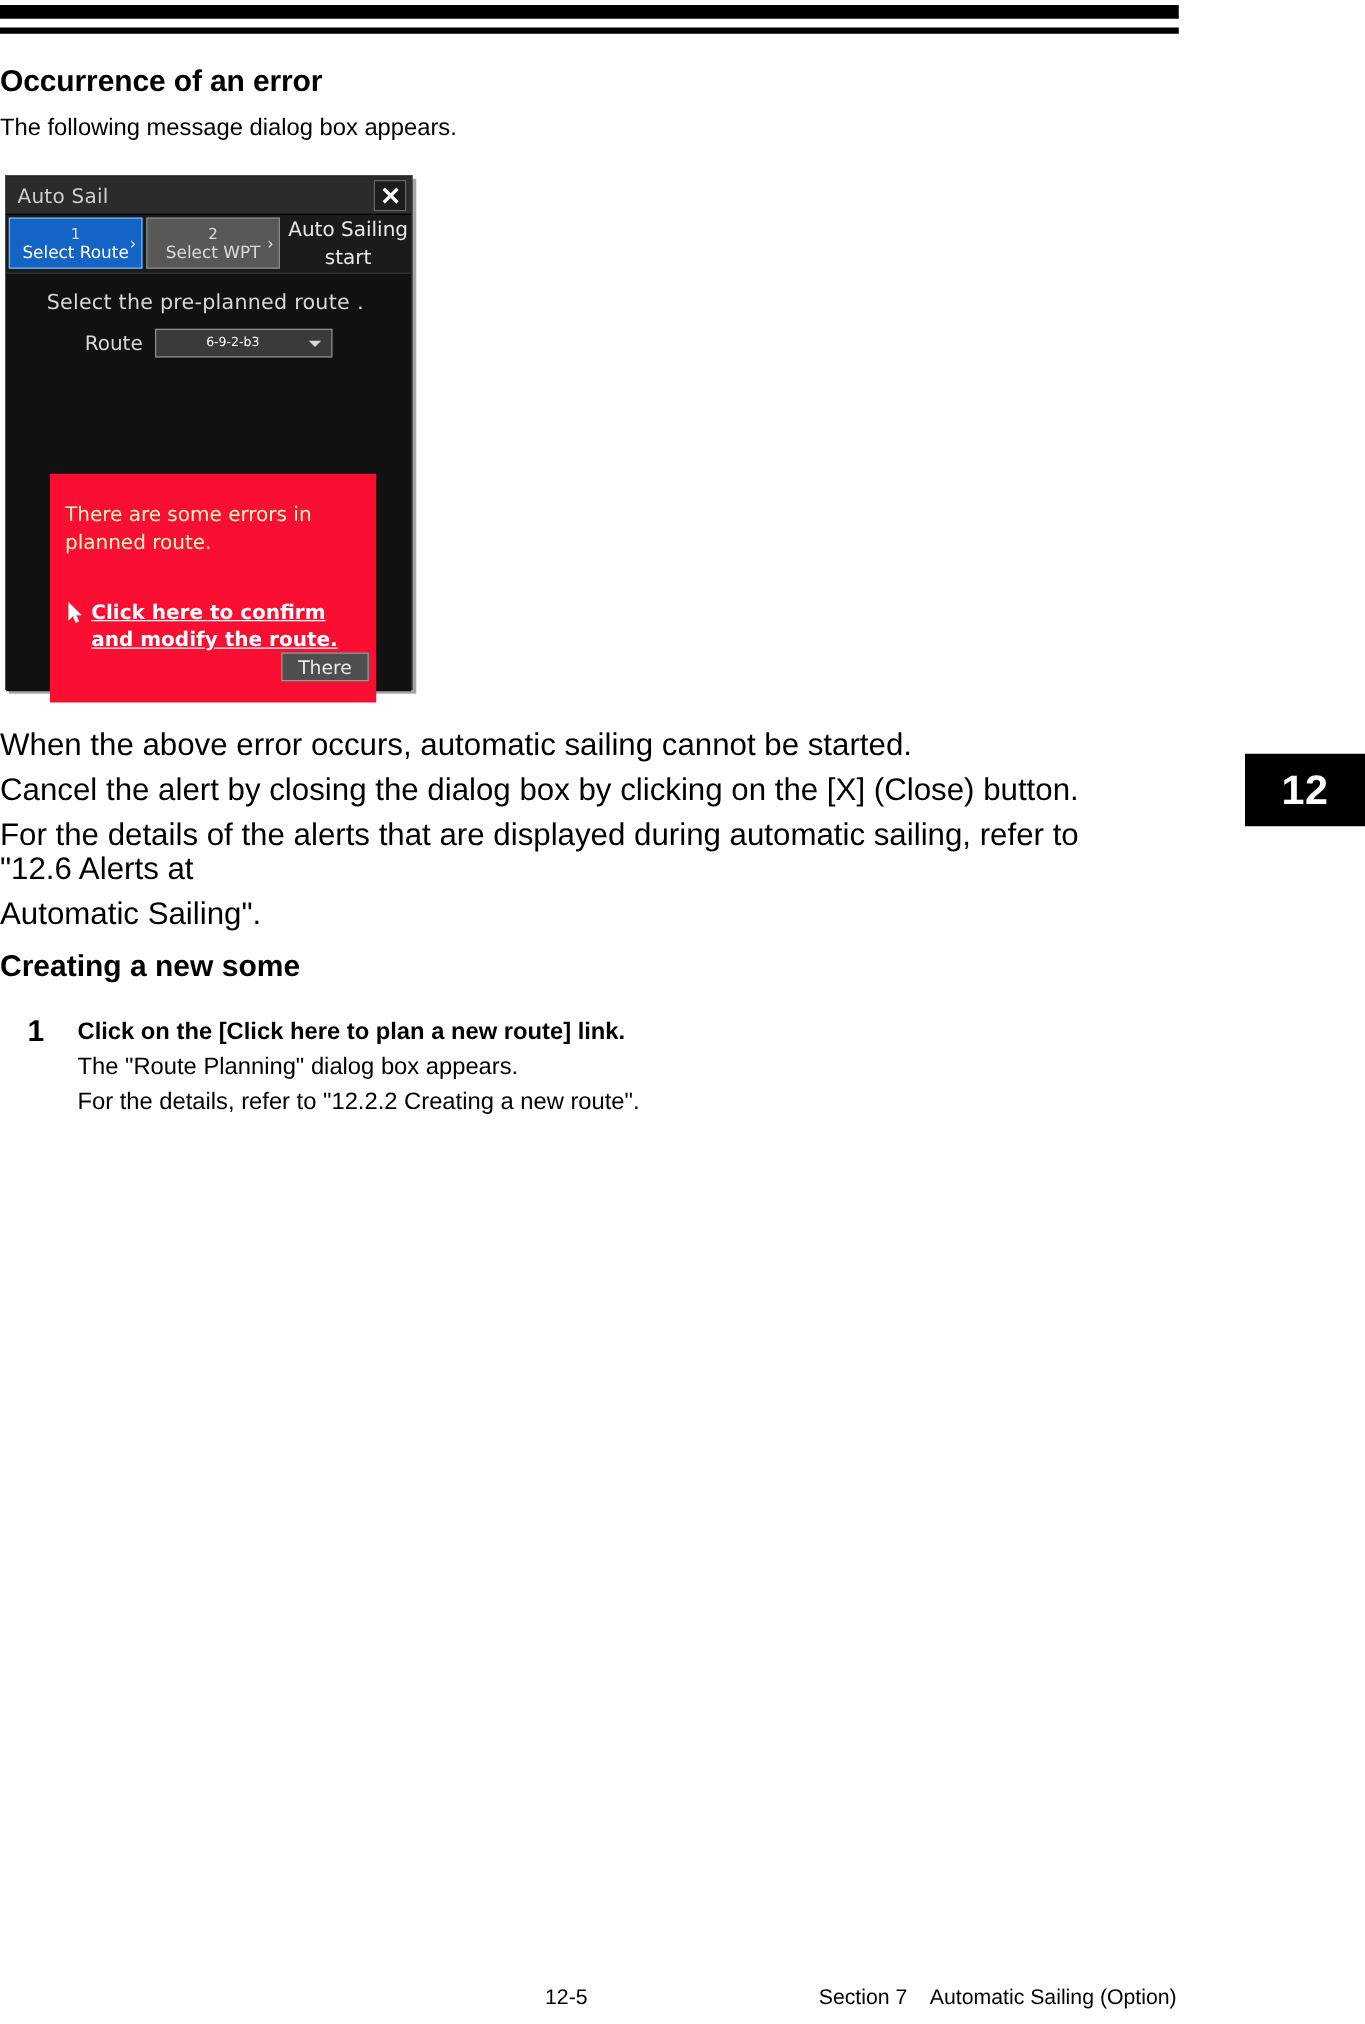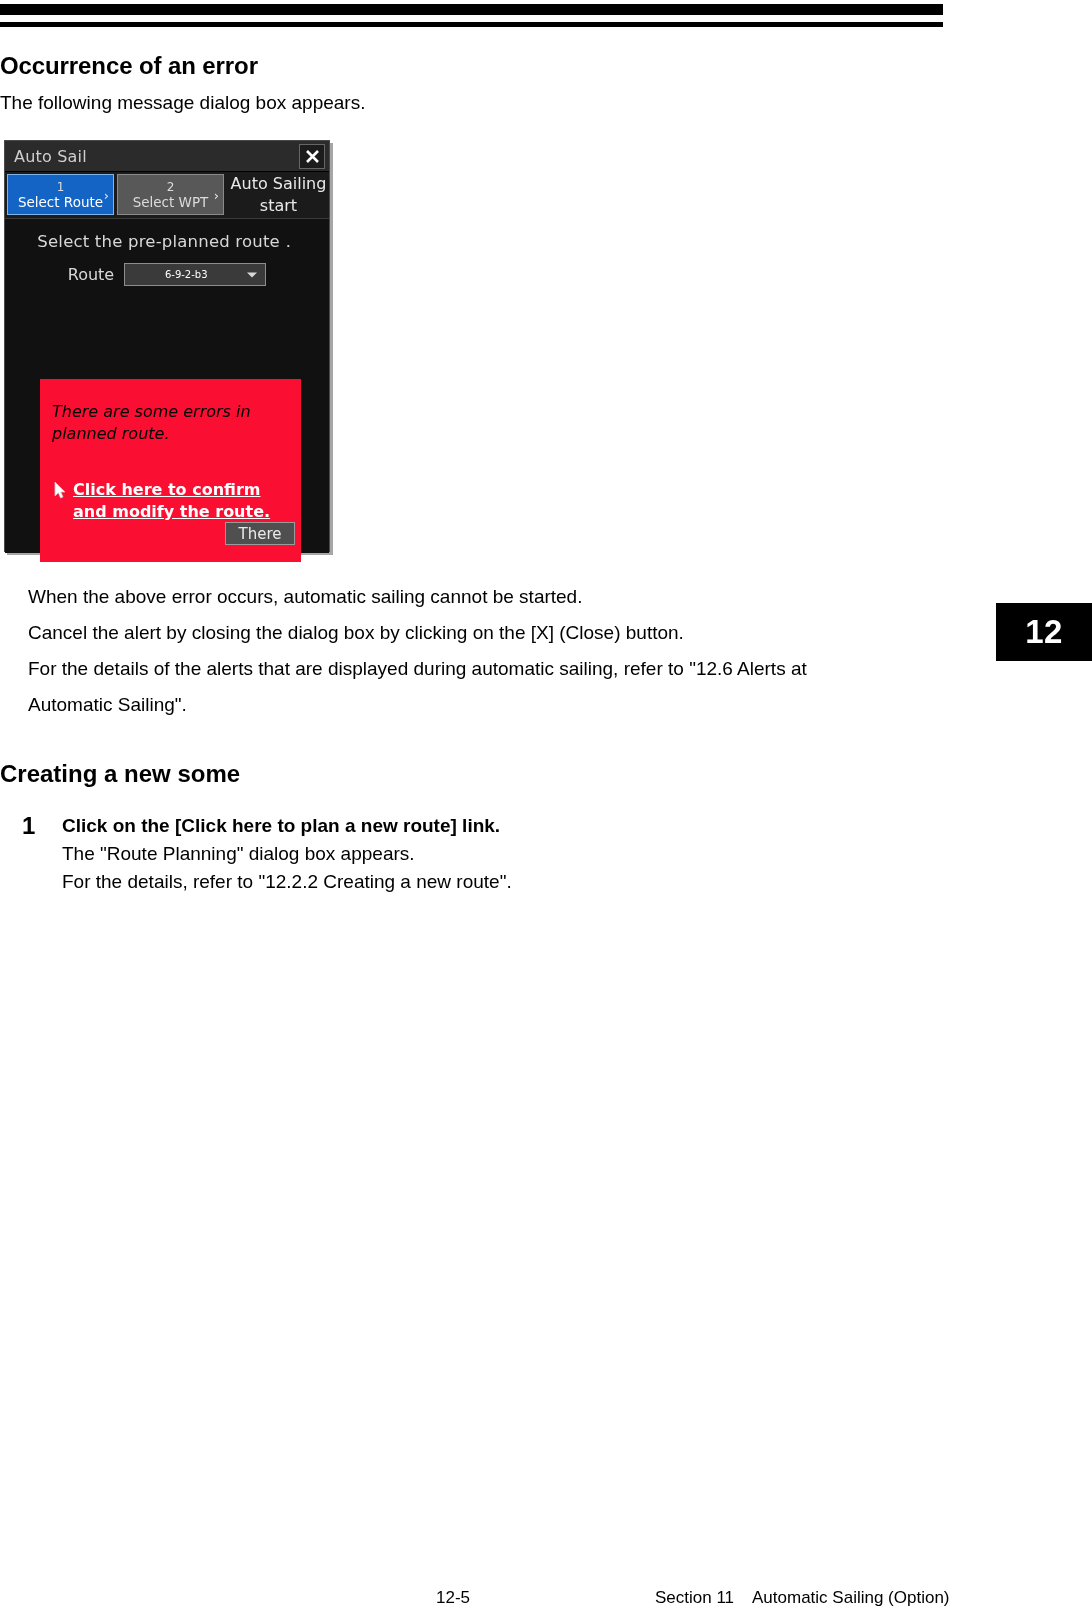--- a/index.html
+++ b/index.html
@@ -60,23 +60,22 @@
     font-size: 19px;
   }
 
   .para-block {
     position: absolute;
     left: 0; top: 583px;
     width: 900px;
   }
   .para-block p {
     margin: 0 0 9px 0;
-    font-size: 19px;
+    font-size: 25px;
     line-height: 27px;
-    padding-left: 28px;
   }
 
   .h2b {
     position: absolute;
     left: 0; top: 760px;
     font-size: 24px;
     font-weight: bold;
   }
 
   .step {
@@ -260,25 +259,24 @@
   .error-panel {
     position: absolute;
     left: 35px; top: 160px;
     width: 261px;
     height: 183px;
     background: #fa0f32;
     box-sizing: border-box;
     padding: 22px 0 0 12px;
   }
   .error-text {
-    color: #000000;
+    color: #fef9c3;
     font-size: 16px;
     line-height: 22px;
     width: 215px;
-    font-style: italic;
   }
   .error-link-row {
     display: flex;
     align-items: flex-start;
     margin-top: 34px;
   }
   .cursor-icon {
     width: 18px;
     height: 20px;
     flex: 0 0 18px;
@@ -387,13 +385,13 @@
 <div class="step">
   <div class="step-num">1</div>
   <div class="step-body">
     <div class="step-title">Click on the [Click here to plan a new route] link.</div>
     <div class="step-line">The "Route Planning" dialog box appears.</div>
     <div class="step-line">For the details, refer to "12.2.2 Creating a new route".</div>
   </div>
 </div>
 
 <div class="footer-page">12-5</div>
-<div class="footer-section">Section 11    Automatic Sailing (Option)</div>
+<div class="footer-section">Section 7    Automatic Sailing (Option)</div>
 
 </body></html>

